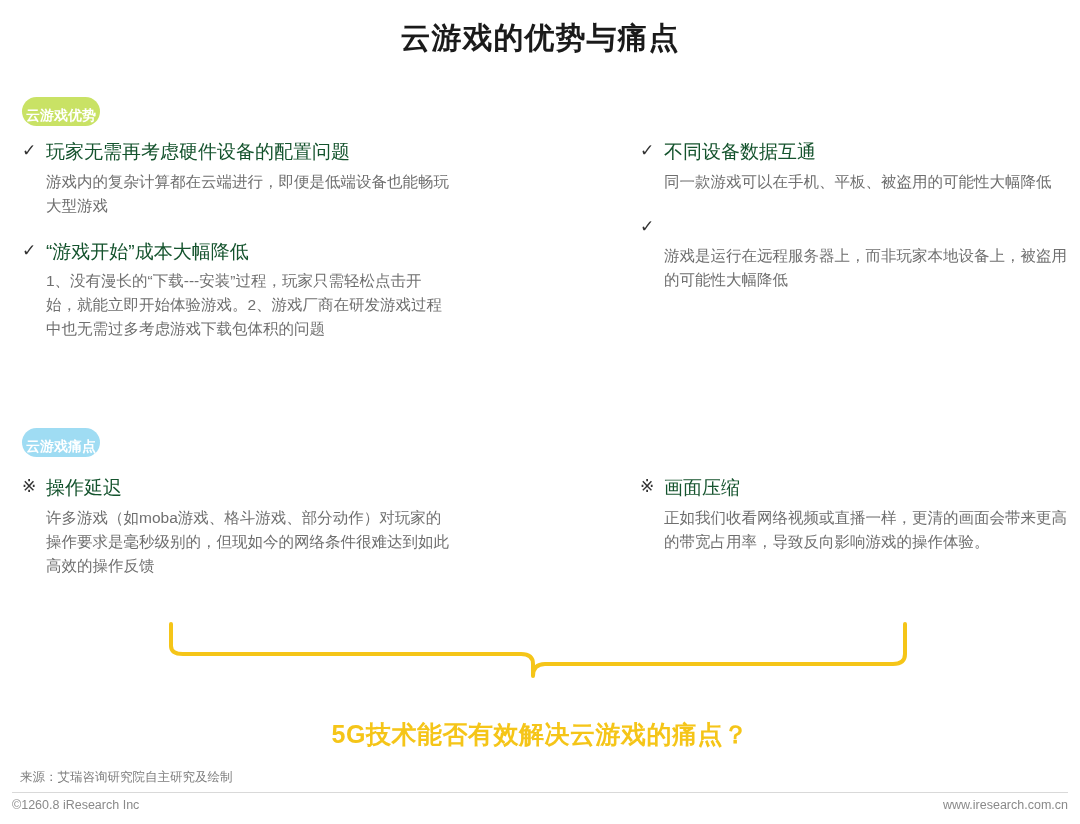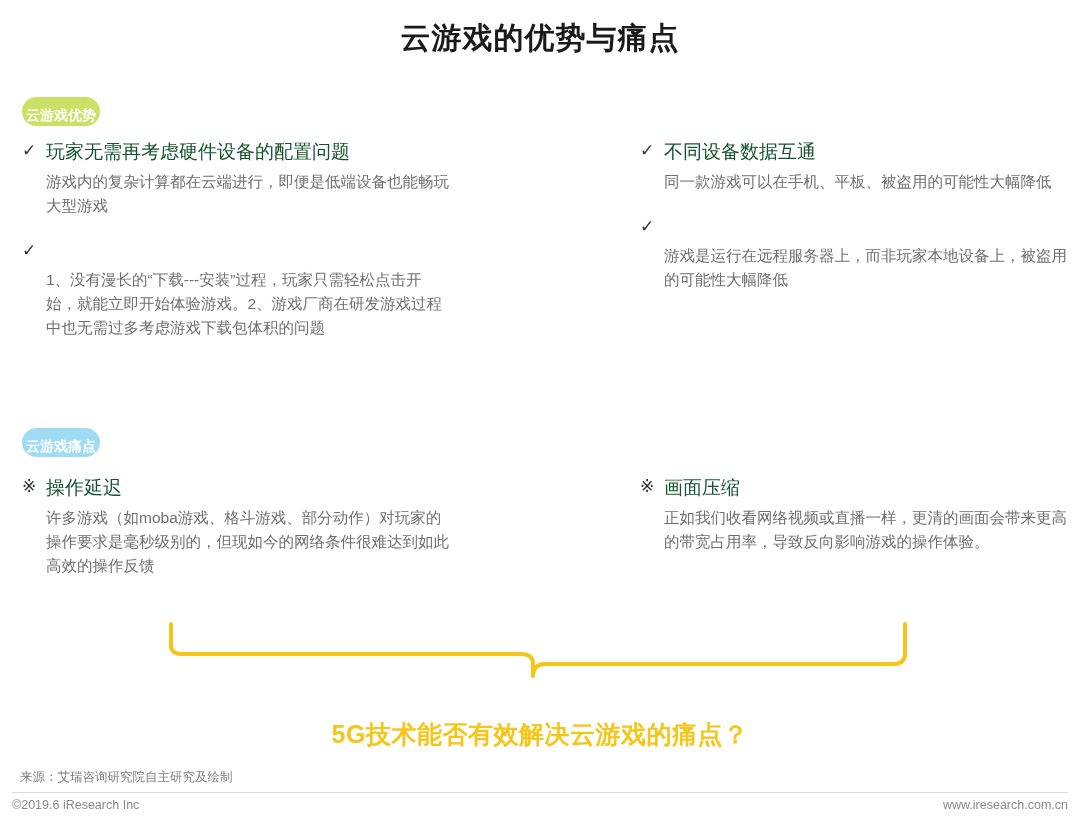--- a/index.html
+++ b/index.html
@@ -148,20 +148,21 @@
     <div class="item">
       <div class="item-head">
         <span class="marker">✓</span>
         <span class="item-title">玩家无需再考虑硬件设备的配置问题</span>
       </div>
       <div class="item-body">游戏内的复杂计算都在云端进行，即便是低端设备也能畅玩大型游戏</div>
     </div>
     <div class="item">
       <div class="item-head">
         <span class="marker">✓</span>
+        <span class="item-title">“游戏开始”成本大幅降低</span>
       </div>
       <div class="item-body">1、没有漫长的“下载---安装”过程，玩家只需轻松点击开始，就能立即开始体验游戏。2、游戏厂商在研发游戏过程中也无需过多考虑游戏下载包体积的问题</div>
     </div>
   </div>
 
   <div class="col-right adv-rows">
     <div class="item">
       <div class="item-head">
         <span class="marker">✓</span>
         <span class="item-title">不同设备数据互通</span>
@@ -203,17 +204,17 @@
       <path d="M6,4 L6,26 Q6,34 18,34 L356,34 Q368,34 368,44 L368,56 Q368,44 380,44 L728,44 Q740,44 740,34 L740,4" fill="none" stroke="#f5c518" stroke-width="4" stroke-linecap="round" stroke-linejoin="round"></path>
     </svg>
   </div>
 
   <div class="conclusion">5G技术能否有效解决云游戏的痛点？</div>
 
   <div class="source">来源：艾瑞咨询研究院自主研究及绘制</div>
 
   <div class="footer-line"></div>
   <div class="footer">
-    <span>©2019.6 iResearch Inc</span>
+    <span>©1260.8 iResearch Inc</span>
     <span>www.iresearch.com.cn</span>
   </div>
 
 </div>
 
 </body></html>

